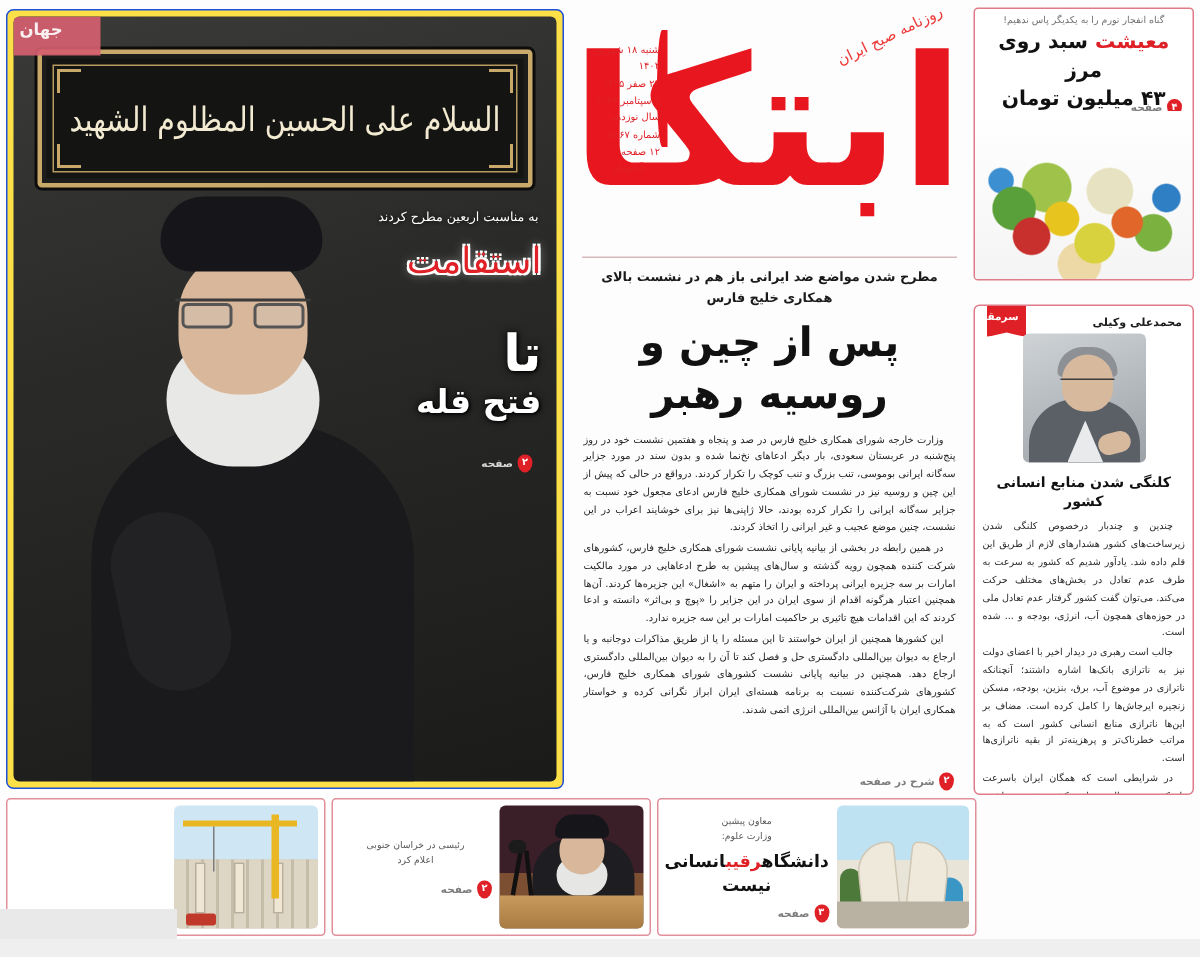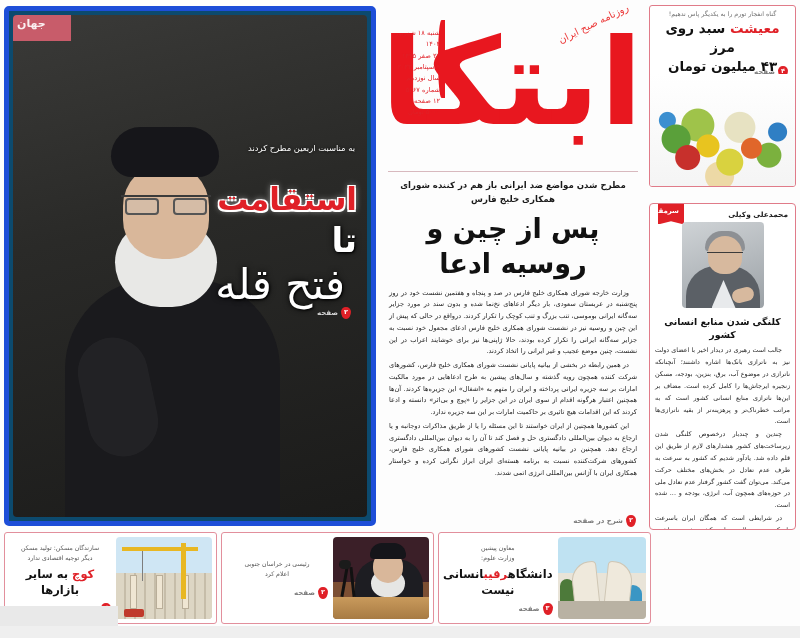--- a/index.html
+++ b/index.html
@@ -34,24 +34,24 @@
   .photo-col {
     width: 382px;
     height: 530px;
     padding: 6px 6px 4px 4px;
     position: relative;
   }
 
   .photo-frame {
     width: 100%;
     height: 100%;
-    border: 5px solid #1d4ed8;
+    border: 1px solid #1d4ed8;
     border-radius: 5px;
     padding: 4px;
-    background: #0c4a6e;
+    background: #fde047;
     position: relative;
   }
 
   .photo-inner {
     width: 100%;
     height: 100%;
     border-radius: 4px;
     overflow: hidden;
     position: relative;
     background: linear-gradient(165deg,#3a3a38 0%,#2a2a28 40%,#1b1b1a 100%);
@@ -190,50 +190,50 @@
     text-align: right;
     color: #ffffff;
     font-size: 8.4px;
     line-height: 1.85;
     z-index: 5;
     text-shadow: 0 0 3px rgba(0,0,0,.9);
   }
 
   .overlay-kicker {
     position: absolute;
-    top: 166px;
+    top: 149px;
     right: 10px;
     z-index: 5;
     color: #e02027;
-    font-size: 31px;
-    font-weight: bold;
+    font-size: 24px;
+    font-weight: normal;
     text-shadow:
       -1.5px -1.5px 0 #fff, 1.5px -1.5px 0 #fff,
       -1.5px 1.5px 0 #fff, 1.5px 1.5px 0 #fff,
       0 0 7px rgba(255,255,255,.75);
     letter-spacing: -1px;
   }
   .overlay-line2 {
     position: absolute;
     top: 205px;
     right: 10px;
     z-index: 5;
     color: #ffffff;
     font-size: 34px;
     font-weight: bold;
     text-shadow: 0 0 6px rgba(0,0,0,.9), 1px 1px 2px #000;
   }
   .overlay-line3 {
     position: absolute;
     top: 245px;
-    right: 22px;
+    right: 10px;
     z-index: 5;
     color: #ffffff;
-    font-size: 42px;
-    font-weight: normal;
+    font-size: 22px;
+    font-weight: bold;
     text-shadow: 0 0 6px rgba(0,0,0,.9), 1px 1px 2px #000;
   }
 
   .page-ref {
     display: inline-flex;
     align-items: center;
     gap: 3px;
     direction: rtl;
   }
   .page-ref .pr-label {
@@ -759,22 +759,22 @@
         <div class="ed-photo">
           <div class="edp-body"></div>
           <div class="edp-shirt"></div>
           <div class="edp-hair"></div>
           <div class="edp-head"></div>
           <div class="edp-glass"></div>
           <div class="edp-hand"></div>
         </div>
         <div class="ed-title">کلنگی شدن منابع انسانی کشور</div>
         <div class="ed-body">
+          <p>چندین و چندبار درخصوص کلنگی شدن زیرساخت‌های کشور هشدارهای لازم از طریق این قلم داده شد. یادآور شدیم که کشور به سرعت به طرف عدم تعادل در بخش‌های مختلف حرکت می‌کند. می‌توان گفت کشور گرفتار عدم تعادل ملی در حوزه‌های همچون آب، انرژی، بودجه و ... شده است.</p>
           <p>جالب است رهبری در دیدار اخیر با اعضای دولت نیز به ناترازی بانک‌ها اشاره داشتند؛ آنچنانکه ناترازی در موضوع آب، برق، بنزین، بودجه، مسکن زنجیره ایرجاش‌ها را کامل کرده است. مضاف بر این‌ها ناترازی منابع انسانی کشور است که به مراتب خطرناک‌تر و پرهزینه‌تر از بقیه ناترازی‌ها است.</p>
-          <p>چندین و چندبار درخصوص کلنگی شدن زیرساخت‌های کشور هشدارهای لازم از طریق این قلم داده شد. یادآور شدیم که کشور به سرعت به طرف عدم تعادل در بخش‌های مختلف حرکت می‌کند. می‌توان گفت کشور گرفتار عدم تعادل ملی در حوزه‌های همچون آب، انرژی، بودجه و ... شده است.</p>
           <p>در شرایطی است که همگان ایران باسرعت باورکردنی در حال بهسازی کشور خود می‌باشند. غم کافی اثر و دیگری وارد سرمایه نرخ رشد بالای شش درصد منفی ثبت شده است. نفوس بر می‌شود و افزایش نیروی خواهد ماند. اما این کشور مادگی های کشور خود ماندهای با نگاه به درون‌های منابع انسانی ما در نظر جهانی، قابل جبران می‌شود.</p>
 
         </div>
       </div>
 
     </div>
 
     <div class="center-col">
 
       <div class="masthead">
@@ -786,24 +786,24 @@
           <div>۲۳ صفر ۱۴۴۵</div>
           <div>۹ سپتامبر ۲۰۲۳</div>
           <div>سال نوزدهم</div>
           <div>شماره ۵۲۶۷</div>
           <div>۱۲ صفحه</div>
           <div>۵۰۰۰ تومان</div>
         </div>
         <div class="masthead-rule"></div>
       </div>
 
-      <div class="lead-kicker">مطرح شدن مواضع ضد ایرانی باز هم در کننده شورای همکاری خلیج فارس</div>
+      <div class="lead-kicker">مطرح شدن مواضع ضد ایرانی باز هم در نشست بالای همکاری خلیج فارس</div>
 
       <div class="lead-headline">
-        <div class="lh-line">پس از چین و روسیه ادعا</div>
+        <div class="lh-line">پس از چین و روسیه رهبر</div>
       </div>
 
       <div class="lead-body">
         <p>وزارت خارجه شورای همکاری خلیج فارس در صد و پنجاه و هفتمین نشست خود در روز پنج‌شنبه در عربستان سعودی، بار دیگر ادعاهای نخ‌نما شده و بدون سند در مورد جزایر سه‌گانه ایرانی بوموسی، تنب بزرگ و تنب کوچک را تکرار کردند. درواقع در حالی که پیش از این چین و روسیه نیز در نشست شورای همکاری خلیج فارس ادعای مجعول خود نسبت به جزایر سه‌گانه ایرانی را تکرار کرده بودند، حالا ژاپنی‌ها نیز برای خوشایند اعراب در این نشست، چنین موضع عجیب و غیر ایرانی را اتخاذ کردند.</p>
         <p>در همین رابطه در بخشی از بیانیه پایانی نشست شورای همکاری خلیج فارس، کشورهای شرکت کننده همچون رویه گذشته و سال‌های پیشین به طرح ادعاهایی در مورد مالکیت امارات بر سه جزیره ایرانی پرداخته و ایران را متهم به «اشغال» این جزیره‌ها کردند. آن‌ها همچنین اعتبار هرگونه اقدام از سوی ایران در این جزایر را «پوچ و بی‌اثر» دانسته و ادعا کردند که این اقدامات هیچ تاثیری بر حاکمیت امارات بر این سه جزیره ندارد.</p>
         <p>این کشورها همچنین از ایران خواستند تا این مسئله را یا از طریق مذاکرات دوجانبه و یا ارجاع به دیوان بین‌المللی دادگستری حل و فصل کند تا آن را به دیوان بین‌المللی دادگستری ارجاع دهد. همچنین در بیانیه پایانی نشست کشورهای شورای همکاری خلیج فارس، کشورهای شرکت‌کننده نسبت به برنامه هسته‌ای ایران ابراز نگرانی کرده و خواستار همکاری ایران با آژانس بین‌المللی انرژی اتمی شدند.</p>
 
       </div>
 
       <div class="lead-more page-ref">
@@ -813,20 +813,29 @@
 
     </div>
 
     <div class="photo-col">
       <div class="photo-frame">
         <div class="photo-inner">
 
           <div class="corner-flag"></div>
           <div class="corner-flag-text">جهان</div>
 
+          <div class="plaque">
+            <div class="plaque-inner">
+              <span class="plaque-corner pc-tl"></span>
+              <span class="plaque-corner pc-tr"></span>
+              <span class="plaque-corner pc-bl"></span>
+              <span class="plaque-corner pc-br"></span>
+              <span class="plaque-text">السلام علی الحسین المظلوم الشهید</span>
+            </div>
+          </div>
 
           <div class="portrait">
             <div class="p-body"></div>
             <div class="p-shoulder-hl"></div>
             <div class="p-beard"></div>
             <div class="p-face"></div>
             <div class="p-turban"></div>
             <div class="p-glasses"></div>
           </div>
 
@@ -904,34 +913,20 @@
       <div class="sc-photo ph-crane">
         <span class="cr-bldg"></span>
         <span class="cr-col1"></span>
         <span class="cr-col2"></span>
         <span class="cr-col3"></span>
         <span class="cr-mast"></span>
         <span class="cr-jib"></span>
         <span class="cr-cable"></span>
         <span class="cr-truck"></span>
       </div>
-      <div class="sc-text">
-        <div class="sc-kicker">
-          <div>سازندگان مسکن: تولید مسکن</div>
-          <div>دیگر توجیه اقتصادی ندارد</div>
-        </div>
-        <div class="sc-title">
-          <span class="accent">کوچ</span>
-          <span>به سایر بازارها</span>
-        </div>
-        <div class="sc-pageref page-ref">
-          <span class="pin">۴</span>
-          <span class="pr-label">صفحه</span>
-        </div>
-      </div>
     </div>
 
   </div>
 
   <div class="footer-band"></div>
   <div class="footer-gray-left"></div>
 
 
 </div>
 

